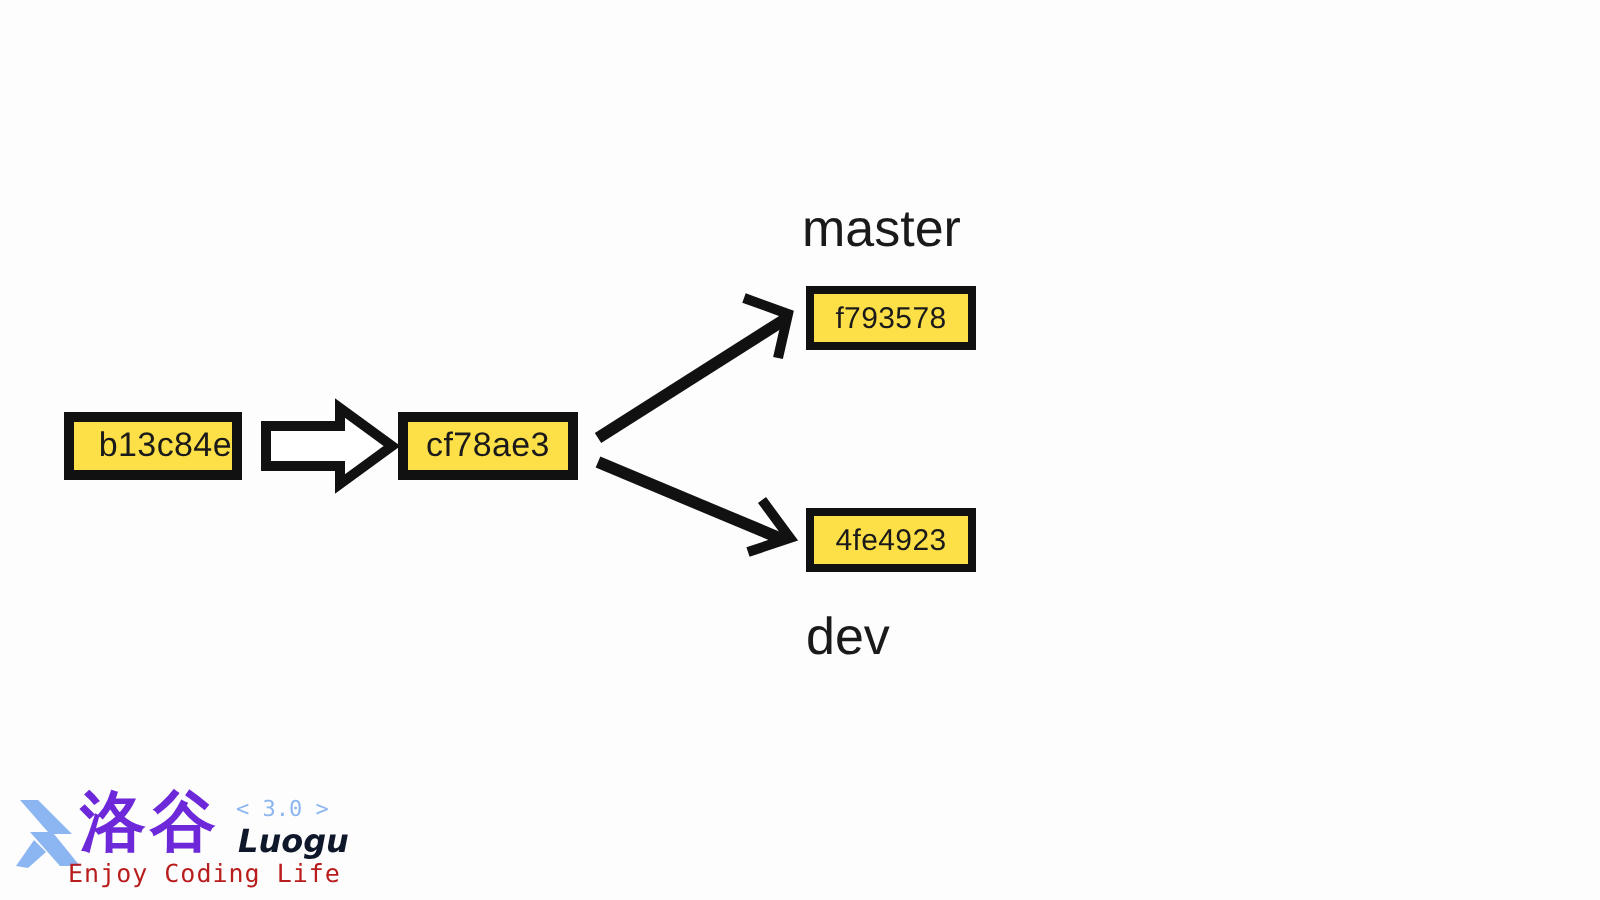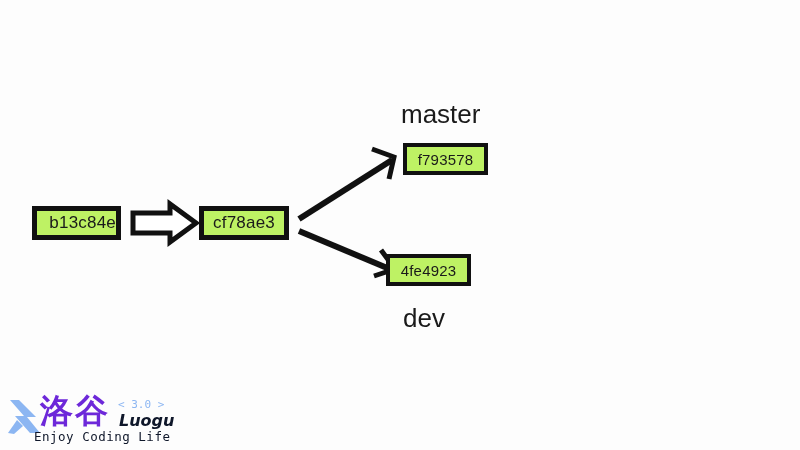--- a/index.html
+++ b/index.html
@@ -16,21 +16,21 @@
   #canvas {
     position: relative;
     width: 800px;
     height: 450px;
     background: #fdfdfd;
   }
   
   .commit-box {
     position: absolute;
     box-sizing: border-box;
-    background: #bef264;
+    background: #fde047;
     border: 5px solid #111111;
     display: flex;
     align-items: center;
     justify-content: center;
   }
   .commit-box.thin {
     border-width: 4px;
   }
   .commit-label {
     font-family: "Liberation Sans", sans-serif;
@@ -57,21 +57,21 @@
 
   #box-f793578 {
     left: 403px;
     top: 143px;
     width: 85px;
     height: 32px;
   }
   #box-f793578 .commit-label { font-size: 15px; }
 
   #box-4fe4923 {
-    left: 386px;
+    left: 403px;
     top: 254px;
     width: 85px;
     height: 32px;
   }
   #box-4fe4923 .commit-label { font-size: 15px; }
 
   
   .branch-label {
     position: absolute;
     font-family: "Liberation Sans", sans-serif;
@@ -148,21 +148,21 @@
     color: #0f172a;
     white-space: nowrap;
     line-height: 1;
   }
   #wm-tagline {
     position: absolute;
     left: 28px;
     top: 38px;
     font-family: "DejaVu Sans Mono", monospace;
     font-size: 12.5px;
-    color: #0f172a;
+    color: #b91c1c;
     white-space: nowrap;
     line-height: 1;
     letter-spacing: 0.5px;
   }
 </style>
 </head>
 <body>
 
 <div id="canvas">
 

